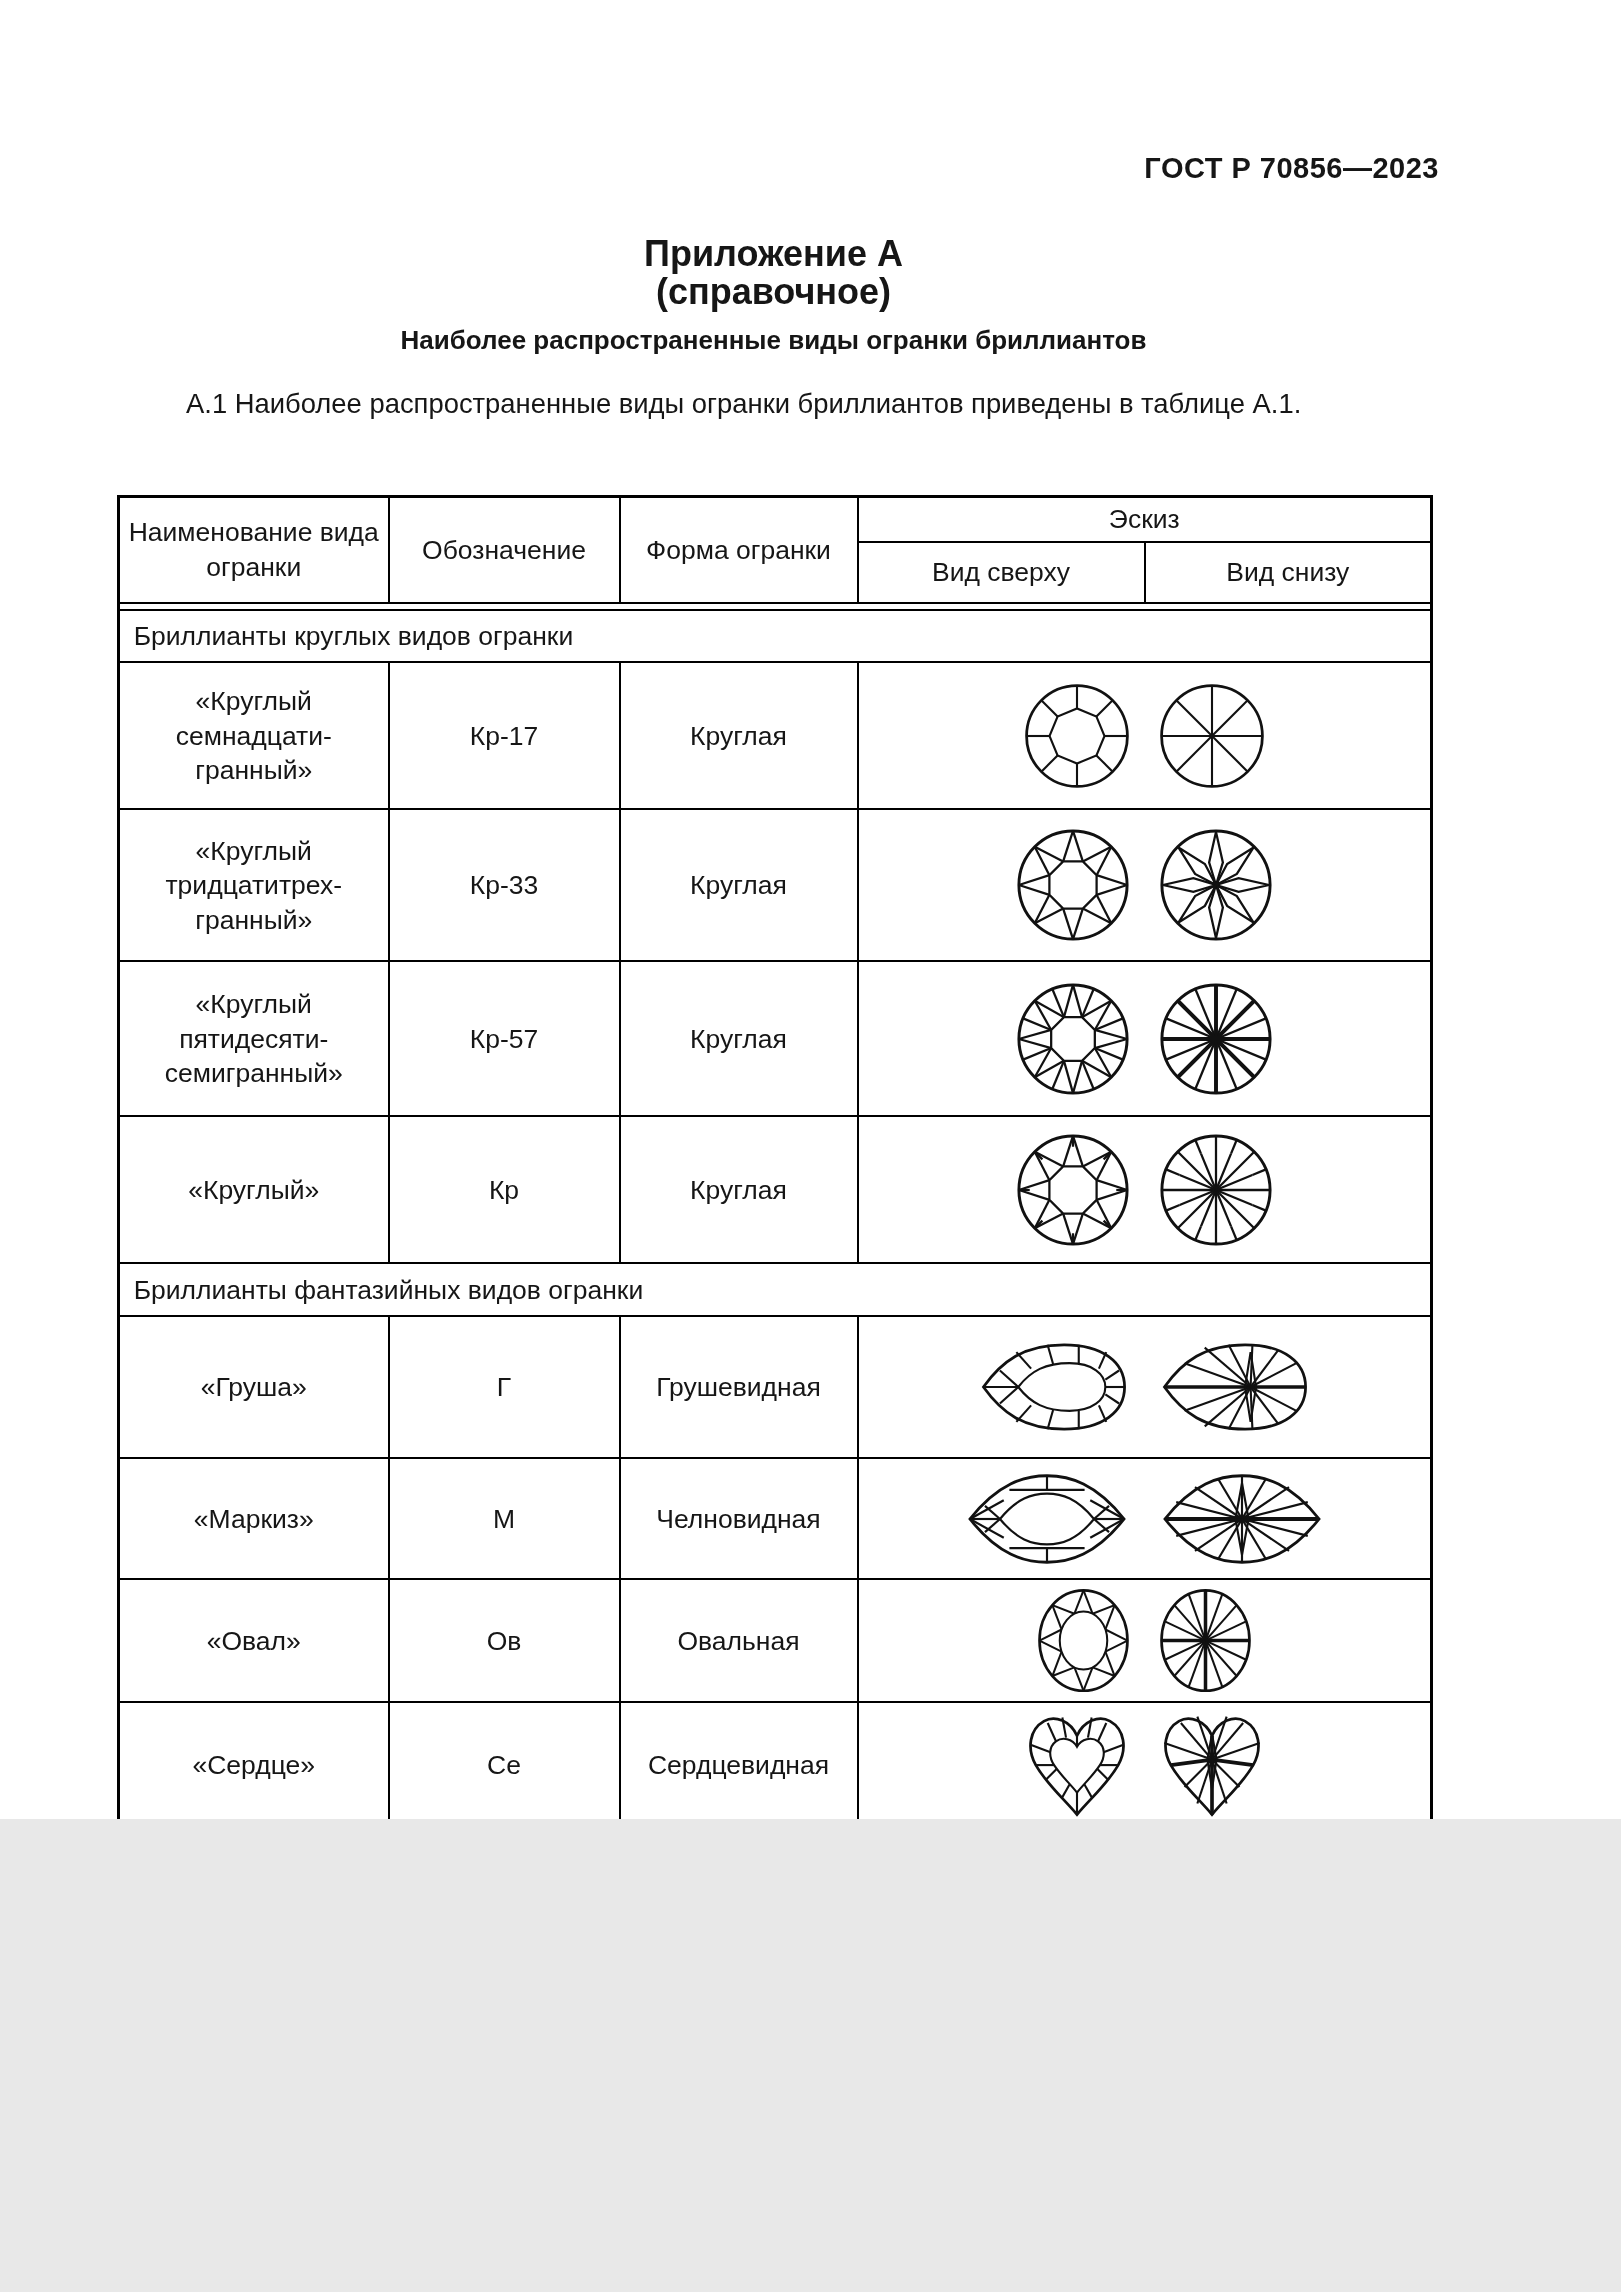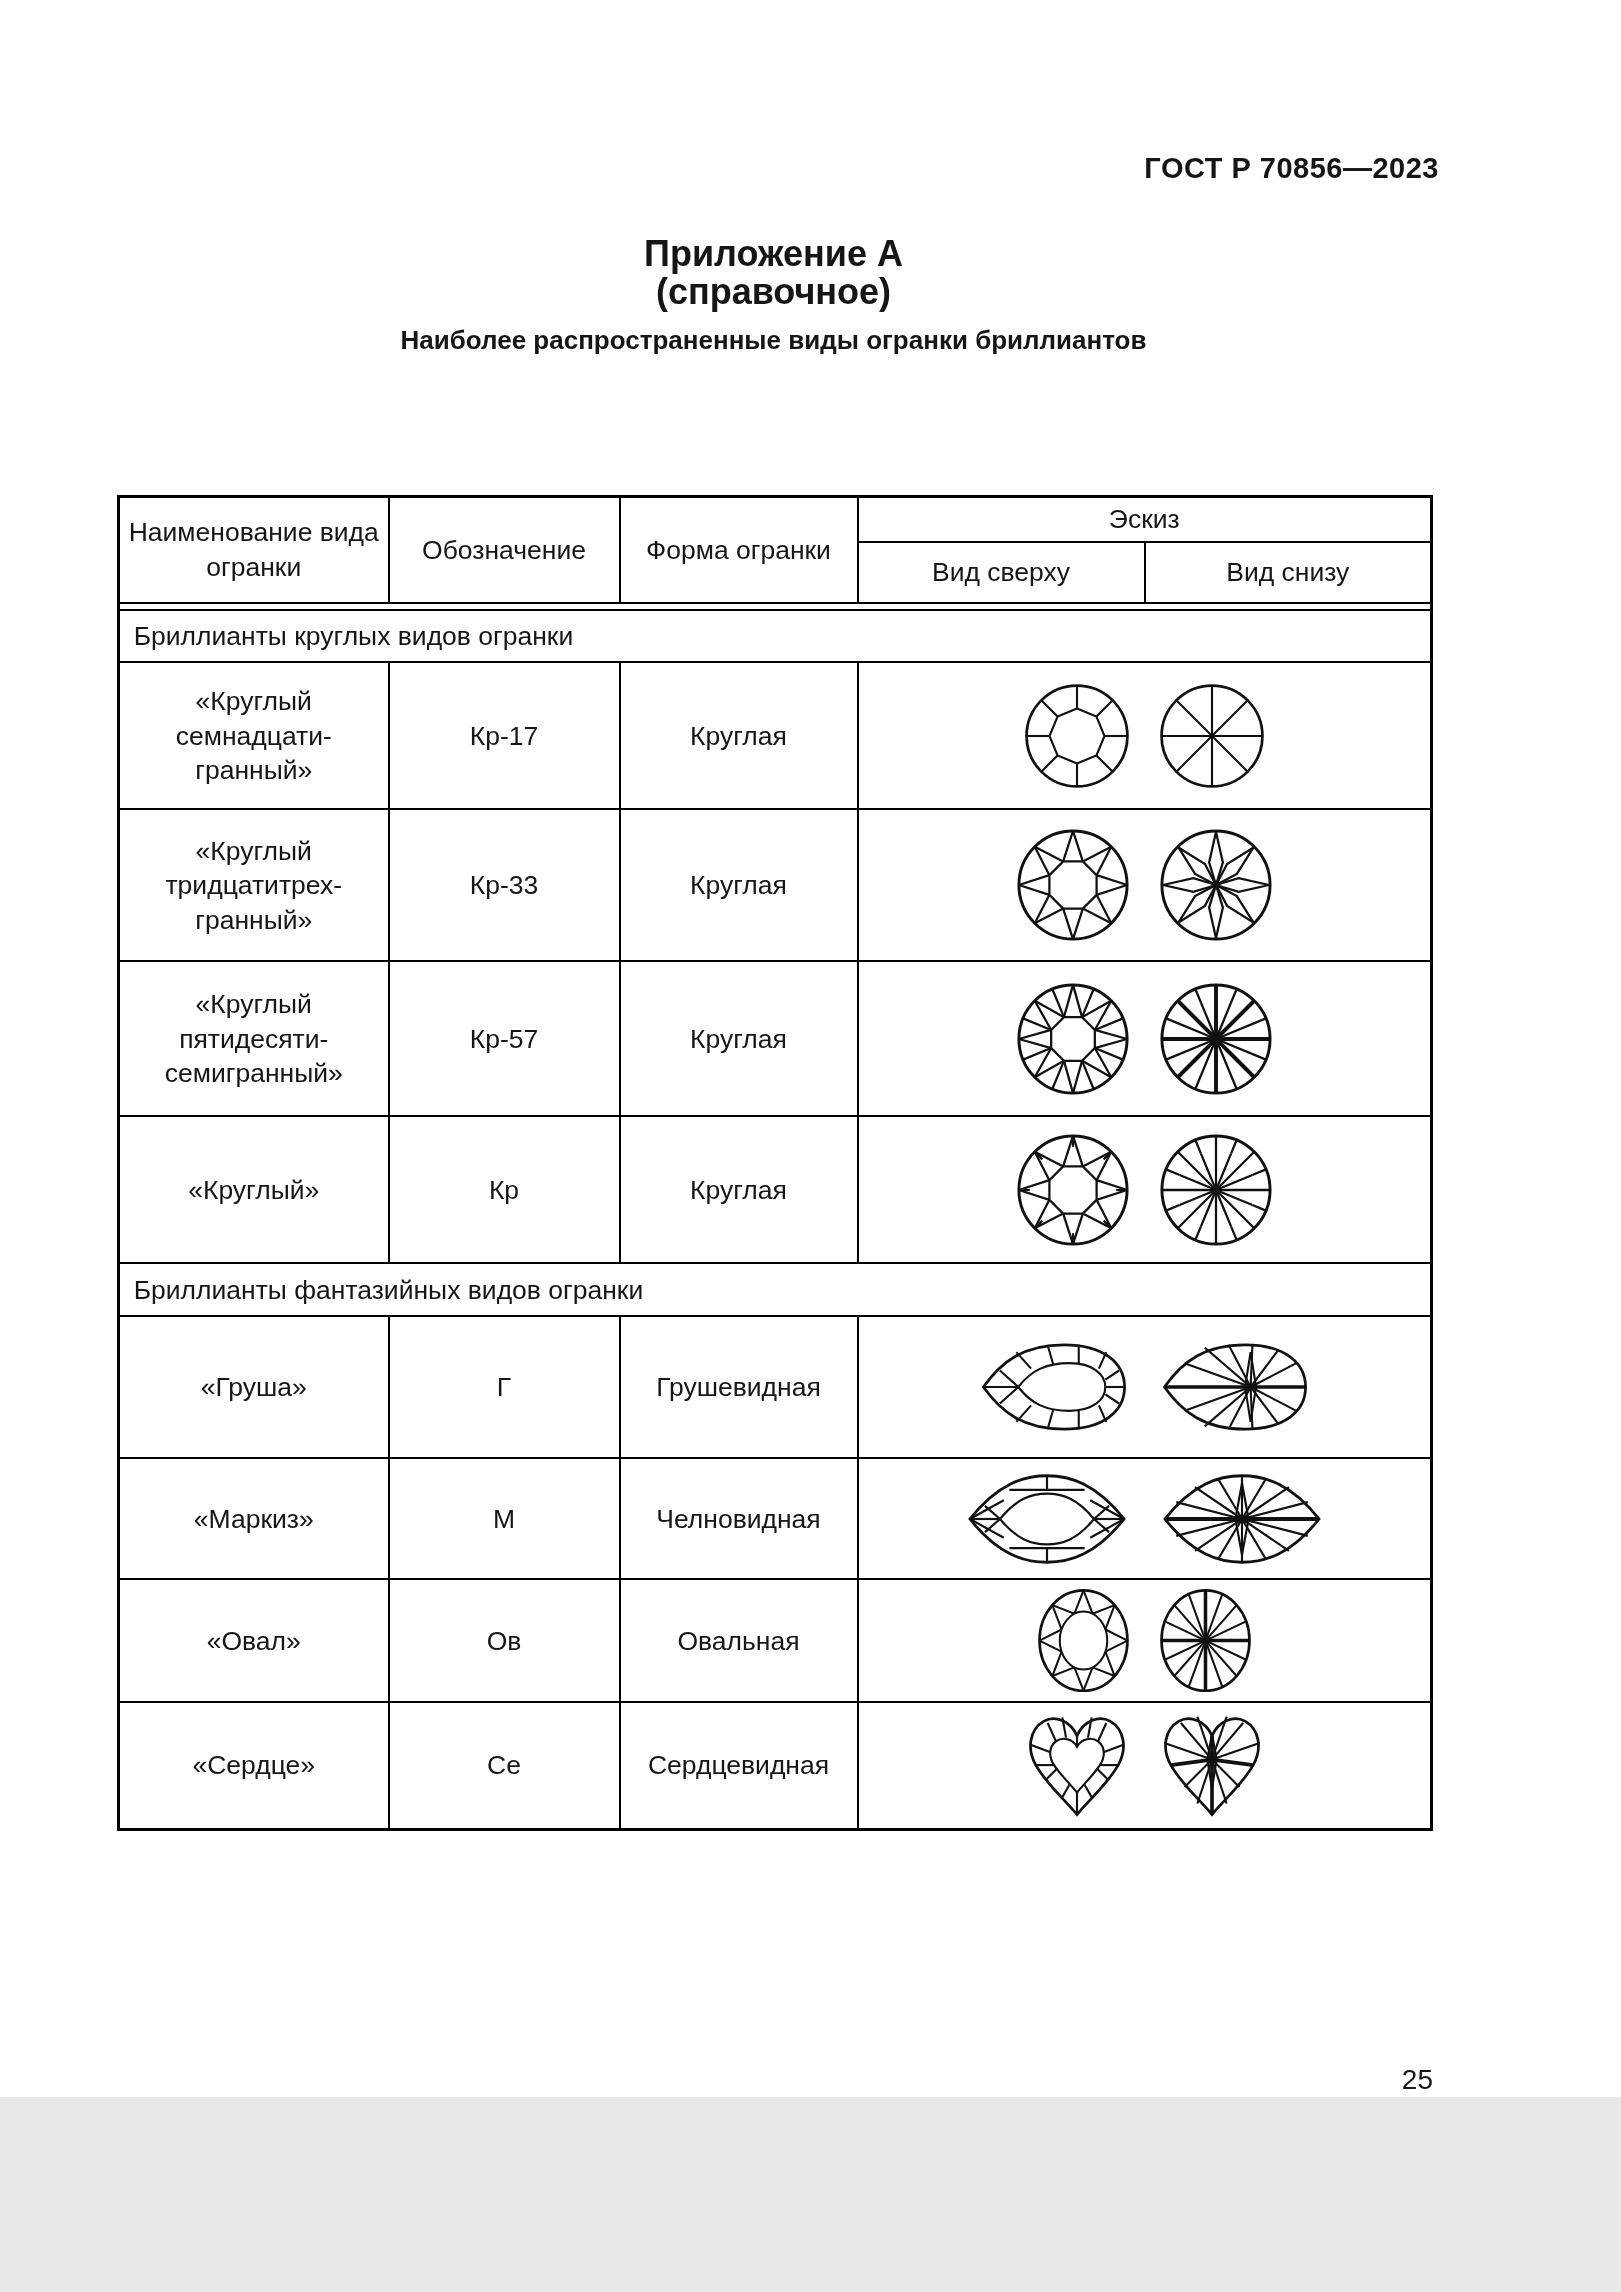--- a/index.html
+++ b/index.html
@@ -1,17 +1,17 @@
 <!DOCTYPE html>
 <html><head>
 <meta charset="utf-8">
 <style>
   html,body { margin:0; padding:0; background:#e8e8e8; }
   .page {
-    position:relative; width:1621px; height:2097px; margin:0 auto;
+    position:relative; width:1621px; height:1819px; margin:0 auto;
     background:#ffffff; color:#161616;
     font-family:"Liberation Sans", sans-serif;
     overflow:hidden;
   }
   .running-header {
     position:absolute; top:152px; left:117px; width:1322px;
     text-align:right; font-size:29px; font-weight:bold; letter-spacing:0.5px;
   }
   .appendix-block {
     position:absolute; top:235px; left:117px; width:1313px;
@@ -74,20 +74,21 @@
 
   <div class="running-header">ГОСТ Р 70856—2023</div>
 
   <div class="appendix-block">
     <div>Приложение А</div>
     <div>(справочное)</div>
   </div>
 
   <div class="doc-title">Наиболее распространенные виды огранки бриллиантов</div>
 
+  <div class="paragraph">А.1 Наиболее распространенные виды огранки бриллиантов приведены в таблице А.1.</div>
 
 
   <table class="gost">
     <colgroup>
       <col style="width:270px">
         <col style="width:231px">
         <col style="width:238px">
       <col style="width:287px">
         <col style="width:287px">
     </colgroup>

